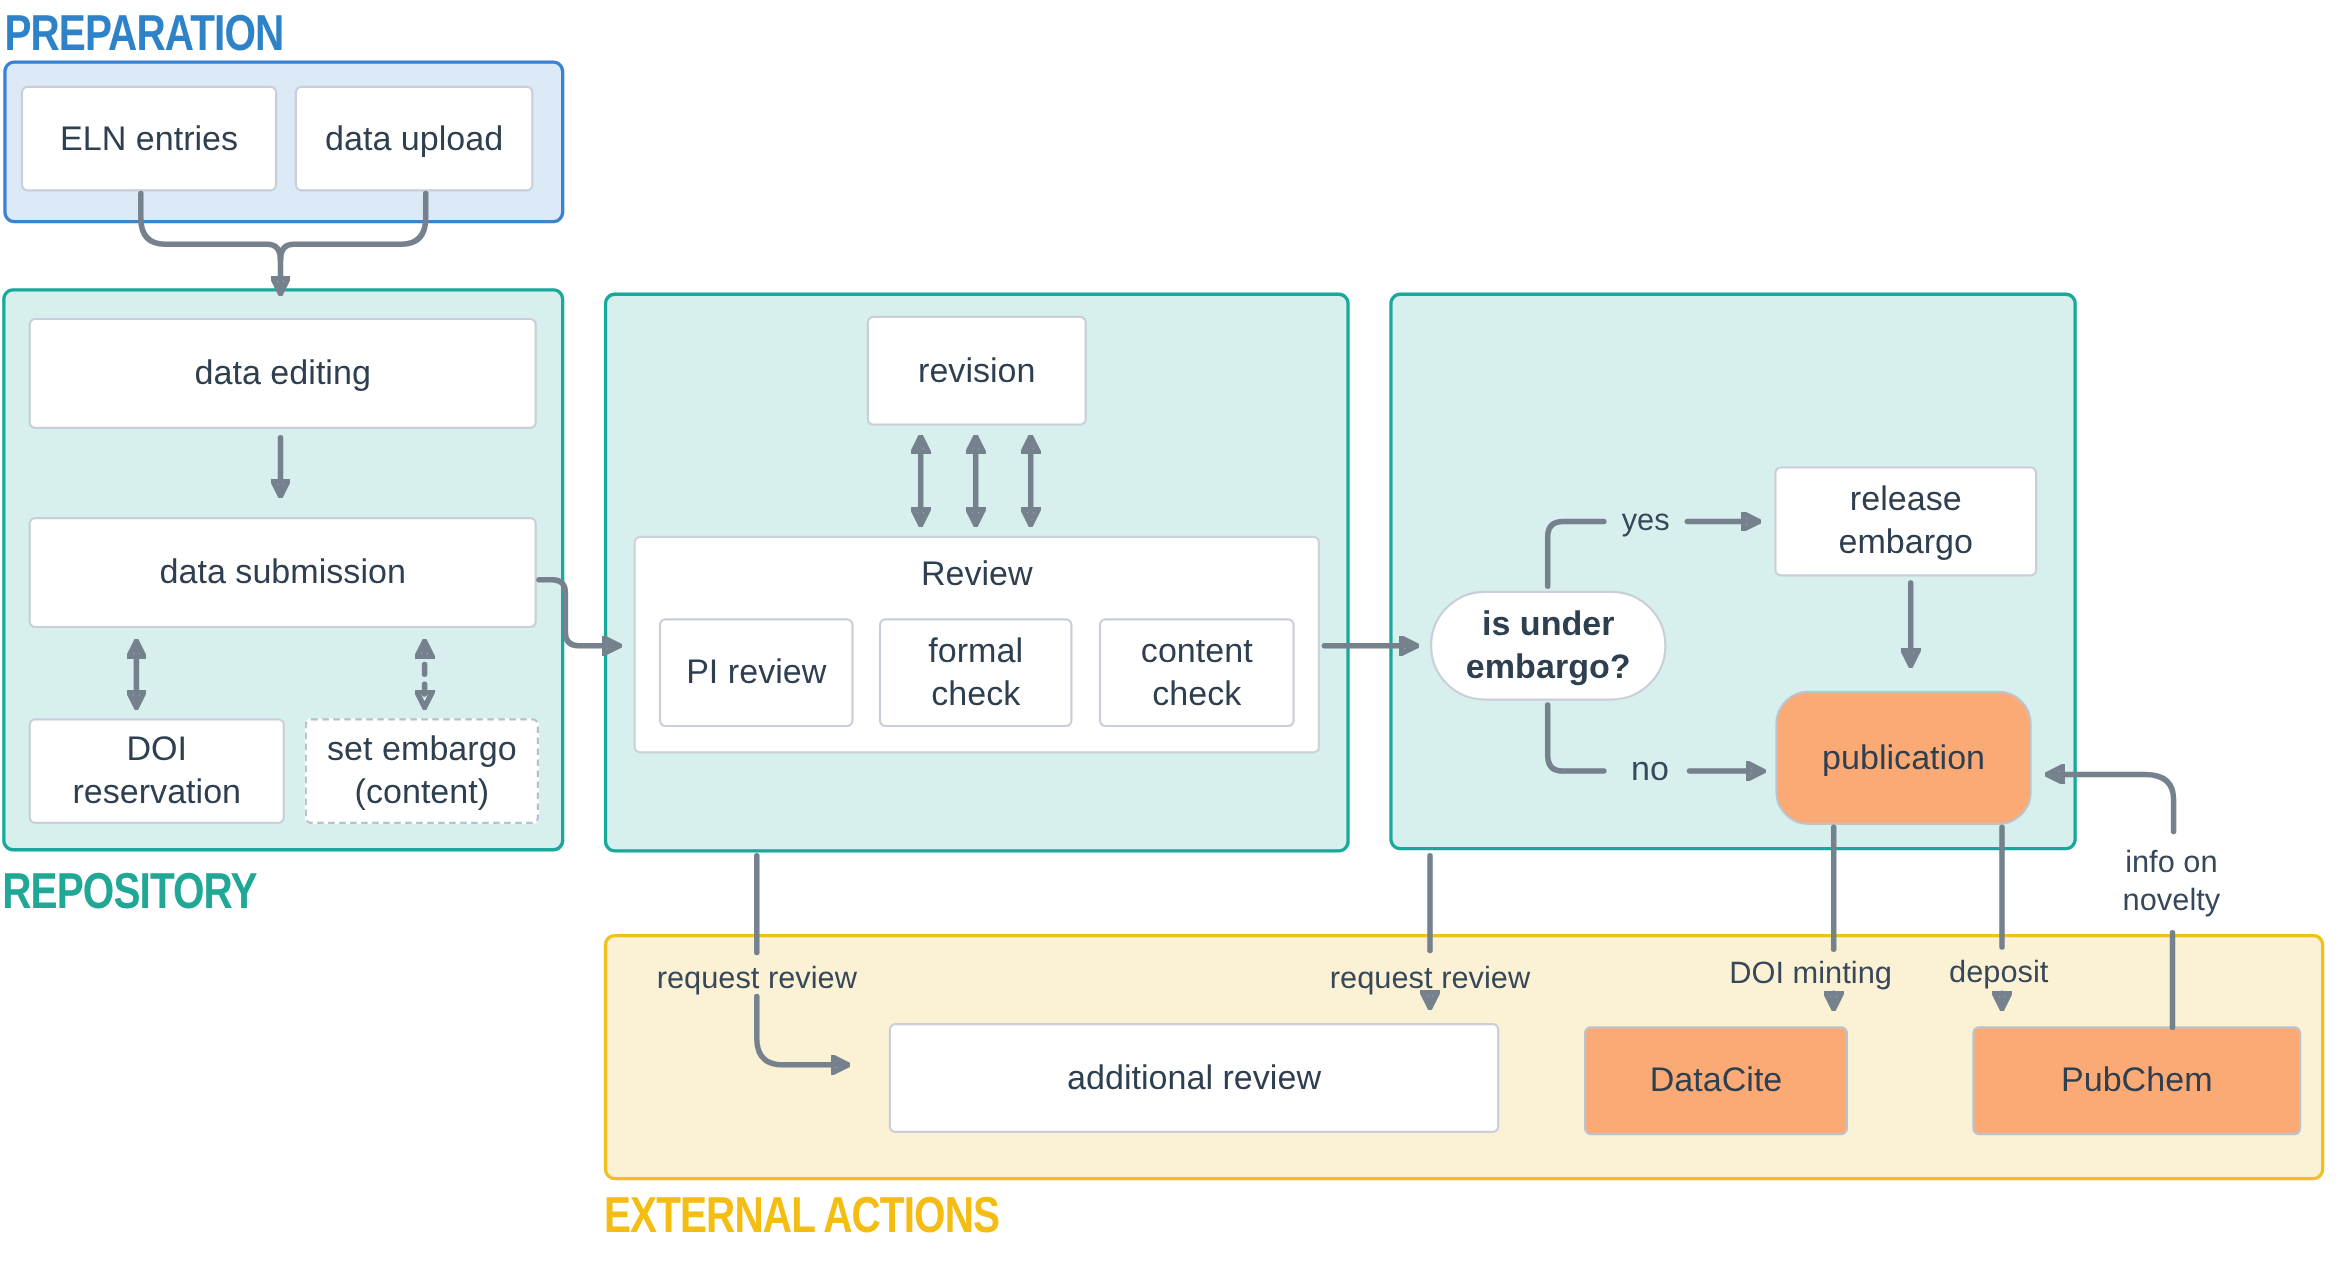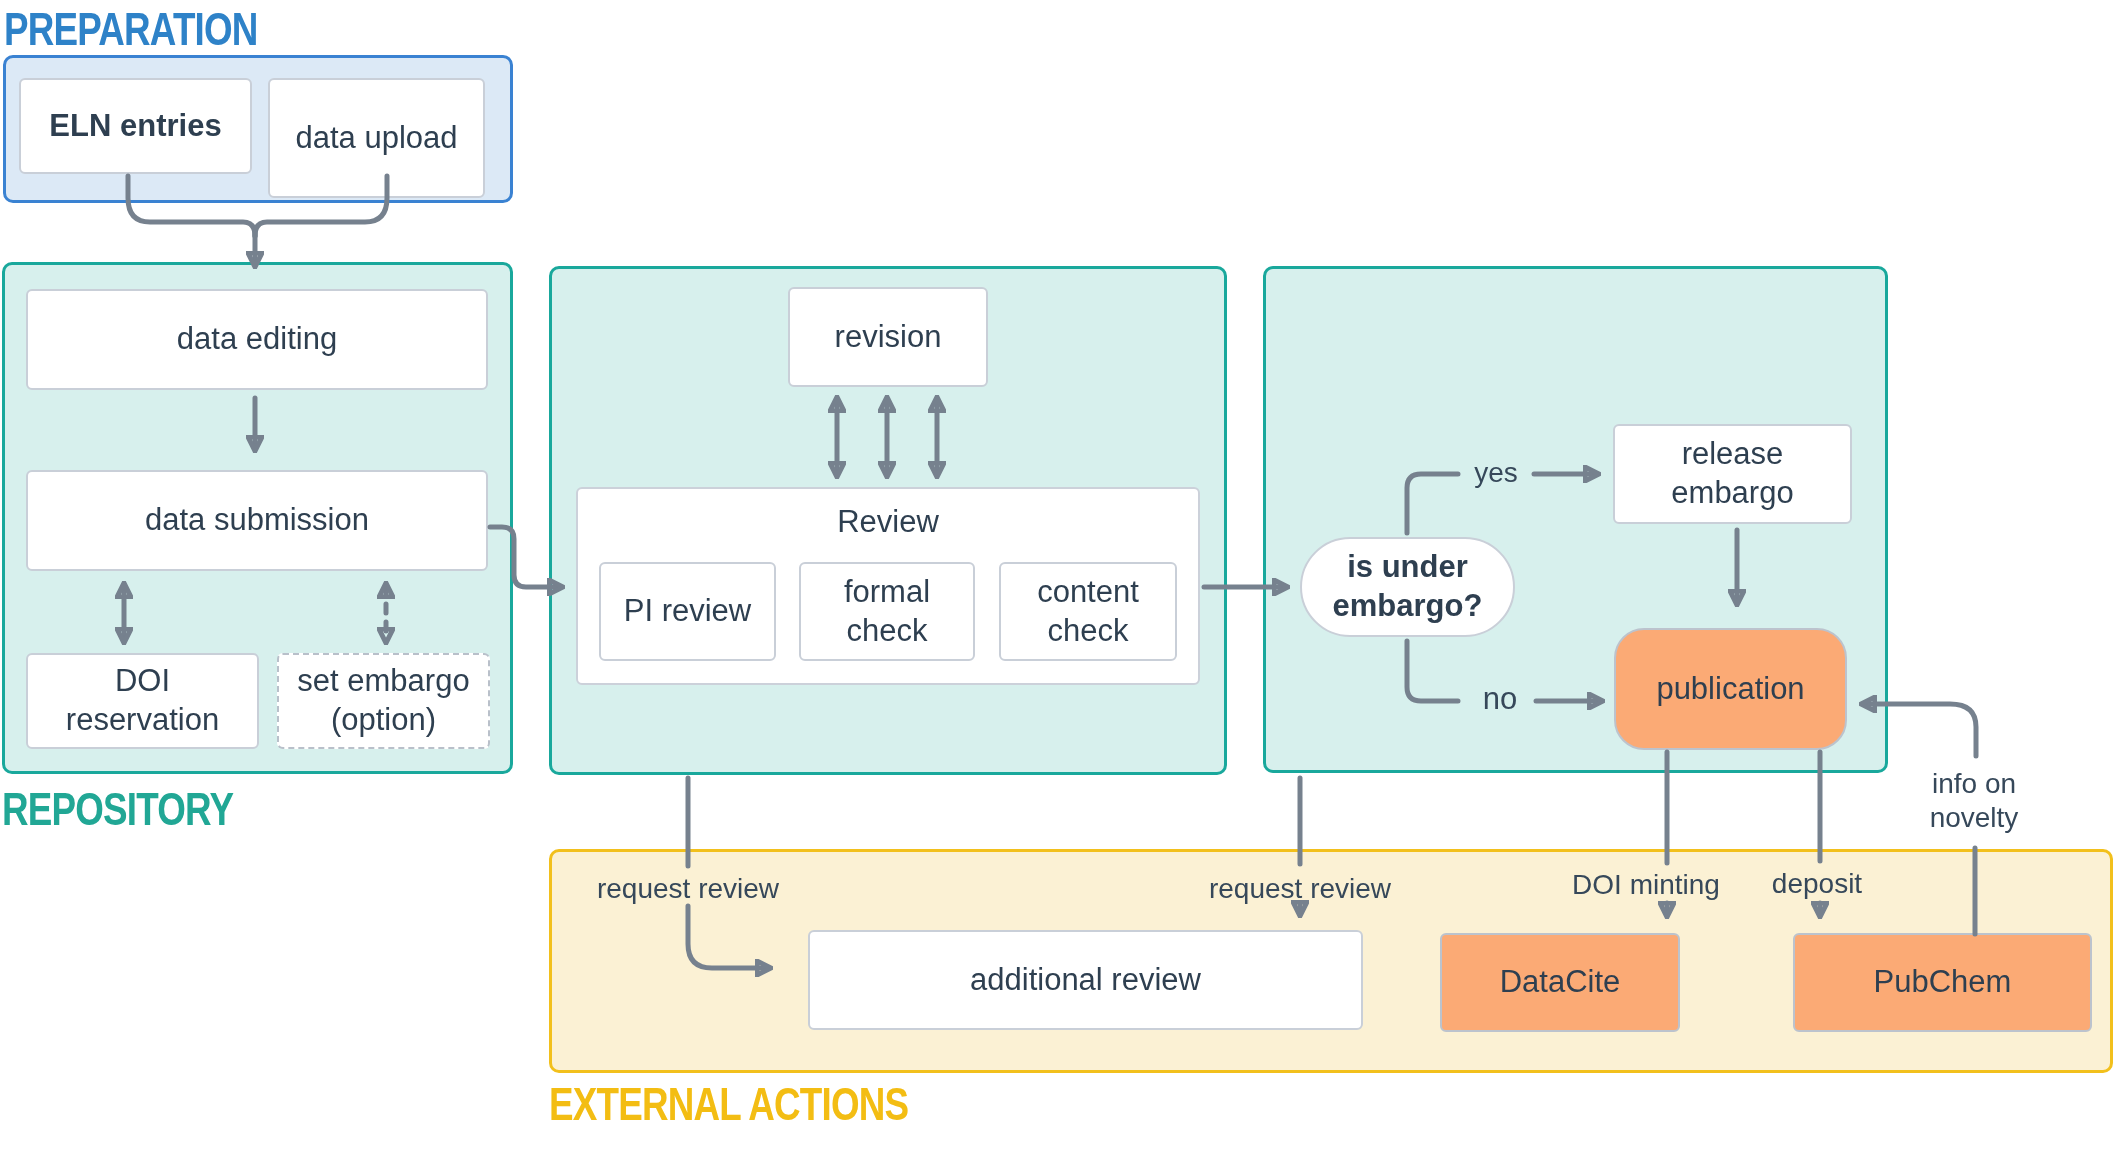--- a/index.html
+++ b/index.html
@@ -55,38 +55,38 @@
   <div class="hdr blue" style="left:4px; top:2px;">PREPARATION</div>
   <div class="hdr teal" style="left:2px; top:782px;">REPOSITORY</div>
   <div class="hdr gold" style="left:549px; top:1077px;">EXTERNAL ACTIONS</div>
 
   <div class="panel blue" style="left:3px; top:55px; width:510px; height:148px;"></div>
   <div class="panel teal" style="left:2px; top:262px; width:511px; height:512px;"></div>
   <div class="panel teal" style="left:549px; top:266px; width:678px; height:509px;"></div>
   <div class="panel teal" style="left:1263px; top:266px; width:625px; height:507px;"></div>
   <div class="panel gold" style="left:549px; top:849px; width:1564px; height:224px;"></div>
 
-  <div class="box" style="left:19px; top:78px; width:233px; height:96px;font-weight:bold;">
+  <div class="box" style="left:19px; top:78px; width:233px; height:96px;">
     <span>ELN entries</span>
   </div>
-  <div class="box" style="left:268px; top:78px; width:217px; height:120px;">
+  <div class="box" style="left:268px; top:78px; width:217px; height:96px;">
     <span>data upload</span>
   </div>
 
   <div class="box" style="left:26px; top:289px; width:462px; height:101px;">
     <span>data editing</span>
   </div>
   <div class="box" style="left:26px; top:470px; width:462px; height:101px;">
     <span>data submission</span>
   </div>
   <div class="box" style="left:26px; top:653px; width:233px; height:96px;">
     <span class="narrow">DOI reservation</span>
   </div>
   <div class="box dashed" style="left:277px; top:653px; width:213px; height:96px;">
-    <span class="narrow" style="max-width:190px;">set embargo (option)</span>
+    <span class="narrow" style="max-width:190px;">set embargo (content)</span>
   </div>
 
   <div class="box" style="left:788px; top:287px; width:200px; height:100px;text-align:right;">
     <span>revision</span>
   </div>
   <div class="box" style="left:576px; top:487px; width:624px; height:198px; border-color:#ccd1da; z-index:11;">
     <div class="container-title">Review</div>
   </div>
   <div class="box" style="left:799px; top:562px; width:176px; height:99px; z-index:13;">
     <span class="narrow" style="max-width:120px;">formal check</span>

